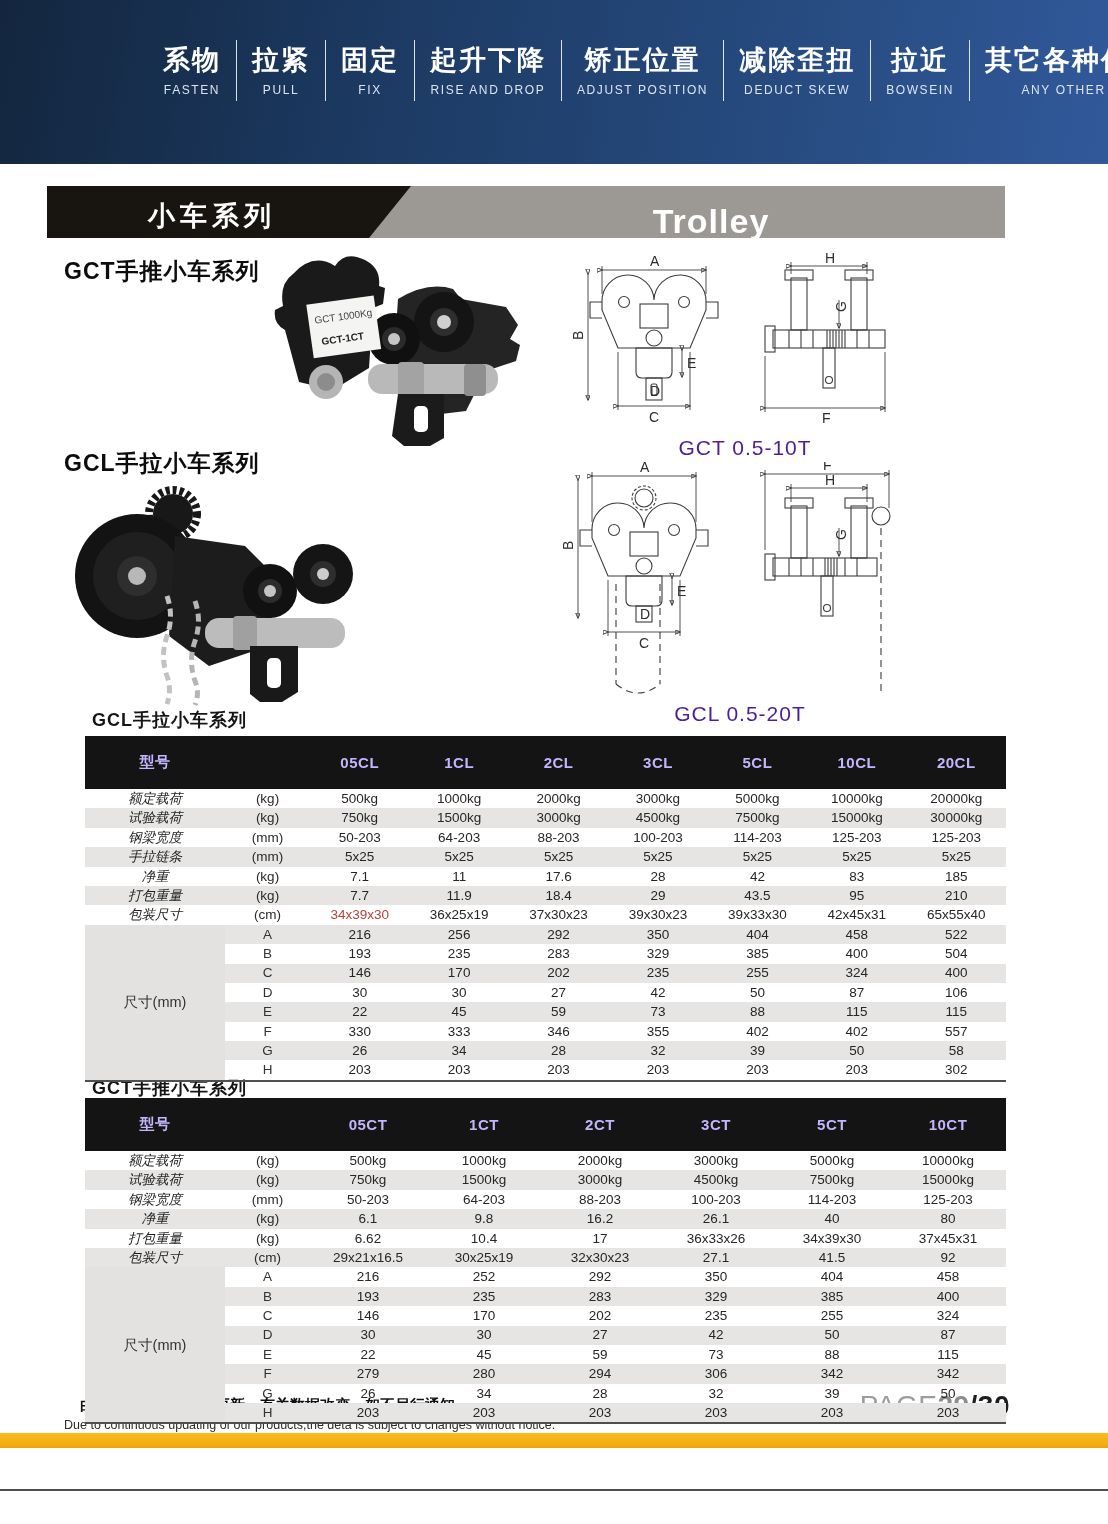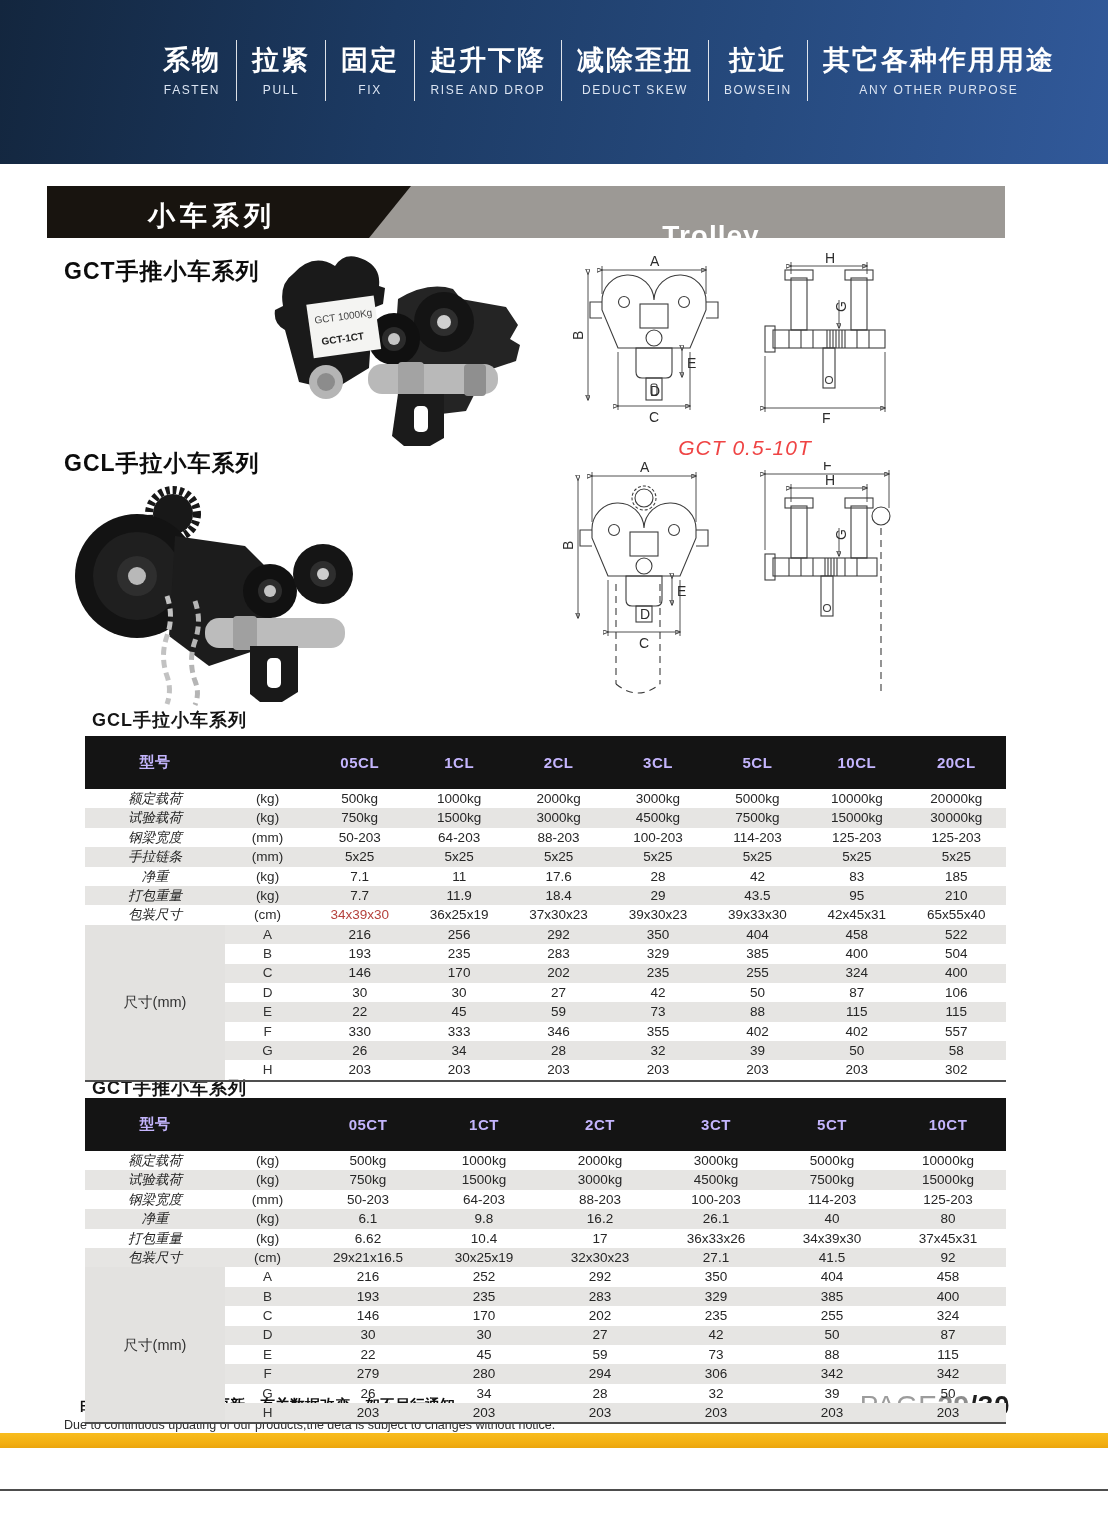--- a/index.html
+++ b/index.html
@@ -15,31 +15,31 @@
   .nav-zh{font-size:27px;font-weight:700;letter-spacing:2px;line-height:1.25;white-space:nowrap;}
   .nav-en{font-size:12px;letter-spacing:1.6px;color:#dbe4f2;margin-top:5px;white-space:nowrap;}
 
   
   .titlebar{position:absolute;left:47px;top:186px;width:958px;height:52px;background:#9c9995;}
   .titlebar-black{position:absolute;left:0;top:0;width:380px;height:52px;background:#18140f;
                   clip-path:polygon(0 0,364px 0,322px 100%,0 100%);
                   display:flex;align-items:center;}
   .titlebar-black span{display:block;width:330px;text-align:center;color:#fff;font-size:27px;
                        font-weight:700;letter-spacing:5px;margin-top:8px;}
-  .titlebar-en{position:absolute;left:370px;right:0;top:16px;height:68px;display:flex;align-items:center;
-               justify-content:center;color:#fff;font-size:28px;font-weight:700;letter-spacing:1px;}
+  .titlebar-en{position:absolute;left:370px;right:0;top:1px;height:68px;display:flex;align-items:center;
+               justify-content:center;color:#fff;font-size:34px;font-weight:700;letter-spacing:1px;}
 
   
   .h-section{position:absolute;font-weight:700;color:#0c0c0c;letter-spacing:1px;}
   #gct-heading{left:64px;top:256px;font-size:23px;}
   #gcl-heading{left:64px;top:448px;font-size:23px;}
   .tbl-caption{position:absolute;left:92px;font-size:18px;font-weight:700;color:#151515;letter-spacing:1px;}
   #t1-caption{top:708px;}
   #t2-caption{top:1076px;}
-  .drw-caption{position:absolute;font-size:21px;color:#ef4444;text-align:center;letter-spacing:1px;font-style:italic;}
+  .drw-caption{position:absolute;font-size:21px;color:#4c1d95;text-align:center;letter-spacing:1px;}
   #gct-drw-caption{left:570px;top:436px;width:350px;}
   #gcl-drw-caption{left:560px;top:702px;width:360px;}
 
   
   .art{position:absolute;}
   #gct-photo{left:248px;top:244px;}
   #gct-drawing{left:570px;top:246px;}
   #gcl-photo{left:55px;top:476px;}
   #gcl-drawing{left:560px;top:462px;}
   .drw line,.drw path,.drw rect,.drw circle,.drw ellipse{stroke:#3d3d3d;fill:none;stroke-width:1.1;}
@@ -88,20 +88,24 @@
           <div class="nav-zh">拉紧</div>
           <div class="nav-en">PULL</div>
         </div>
         <div class="nav-item">
           <div class="nav-zh">固定</div>
           <div class="nav-en">FIX</div>
         </div>
         <div class="nav-item">
           <div class="nav-zh">起升下降</div>
           <div class="nav-en">RISE AND DROP</div>
+        </div>
+        <div class="nav-item">
+          <div class="nav-zh">矫正位置</div>
+          <div class="nav-en">ADJUST POSITION</div>
         </div>
         <div class="nav-item">
           <div class="nav-zh">减除歪扭</div>
           <div class="nav-en">DEDUCT SKEW</div>
         </div>
         <div class="nav-item">
           <div class="nav-zh">拉近</div>
           <div class="nav-en">BOWSEIN</div>
         </div>
         <div class="nav-item">
@@ -286,20 +290,21 @@
       <line class="dim" x1="0" y1="-14" x2="124" y2="-14" marker-start="url(#ar)" marker-end="url(#ar)"></line>
       <text x="58" y="-18">F</text>
       <line class="dim" x1="26" y1="14" x2="26" y2="-4"></line>
         <line class="dim" x1="102" y1="14" x2="102" y2="-4"></line>
       <line class="dim" x1="26" y1="0" x2="102" y2="0" marker-start="url(#ar)" marker-end="url(#ar)"></line>
       <text x="60" y="-3">H</text>
       <line class="dim" x1="74" y1="40" x2="74" y2="68" marker-end="url(#ar)"></line>
       <text transform="rotate(-90 81 52)" x="81" y="52">G</text>
     </g>
   </svg>
+  <div class="drw-caption" id="gcl-drw-caption">GCL 0.5-20T</div>
 
   <div class="tbl-caption" id="t1-caption">GCL手拉小车系列</div>
   <div class="tbl-caption" id="t2-caption">GCT手推小车系列</div>
 
   <div class="note-zh">由于我公司产品不断更新，有关数据改变，恕不另行通知。</div>
   <div class="note-en">Due to continuous updating of our products,the deta is subject to changes without notice.</div>
   <div class="pageno">
     <span class="pg-prefix">PAGE</span><span class="pg-num">29</span><span class="pg-total">/30</span>
   </div>
   <div class="yellow-bar"></div>

